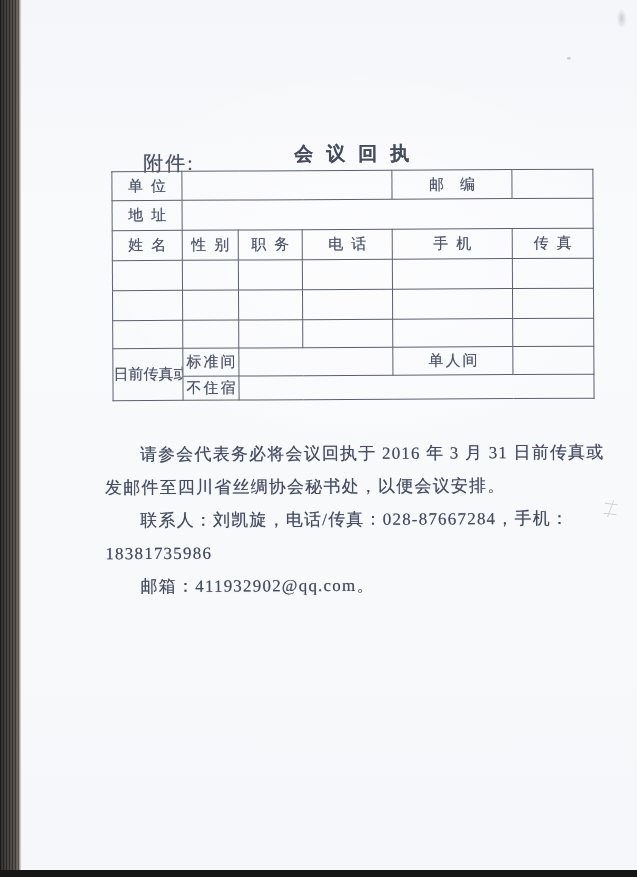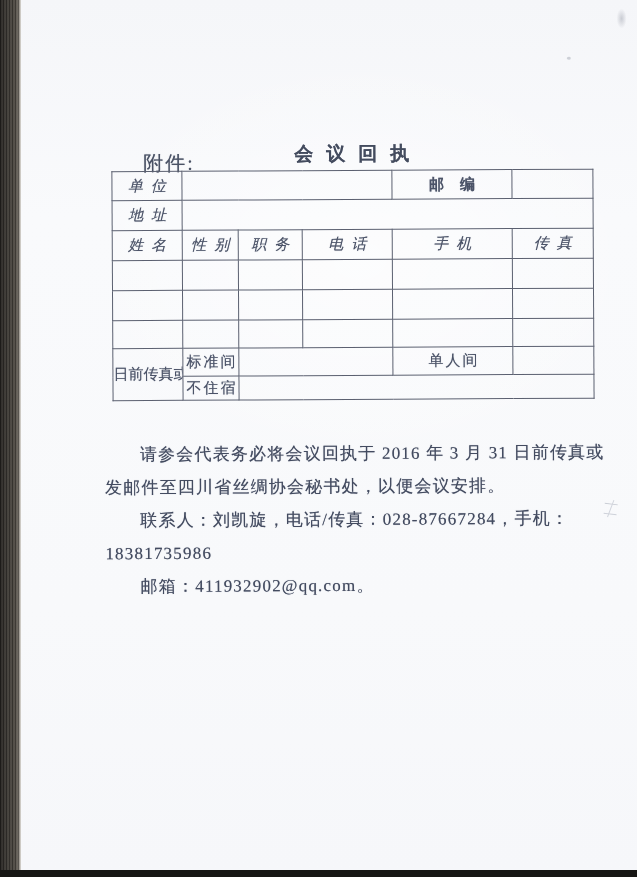--- a/index.html
+++ b/index.html
@@ -48,22 +48,22 @@
   table.reply{
     position:absolute;left:112px;top:170px;width:481px;
     border-collapse:collapse;table-layout:fixed;
   }
   table.reply td{
     border:1px solid #5b6070;padding:0;
     font-size:15px;color:#4b5368;text-align:center;vertical-align:middle;
     text-shadow:0 0 .7px rgba(75,83,104,.6);
     overflow:hidden;white-space:nowrap;
   }
-  .sp8{letter-spacing:8px;padding-left:8px !important;font-style:italic;}
-  .sp16{letter-spacing:16px;padding-left:16px !important;font-weight:bold;}
+  .sp8{letter-spacing:8px;padding-left:8px !important;}
+  .sp16{letter-spacing:16px;padding-left:16px !important;}
   .sp2{letter-spacing:2px;padding-left:2px !important;}
   .notes{
     position:absolute;left:104px;top:437px;width:490px;
     font-size:17px;color:#434b60;letter-spacing:1.2px;
     text-shadow:0 0 .7px rgba(67,75,96,.6);
   }
   .note-line{height:33px;line-height:33px;white-space:nowrap;}
   .note-line.indent{padding-left:35px;}
   
   .pencil-mark{

